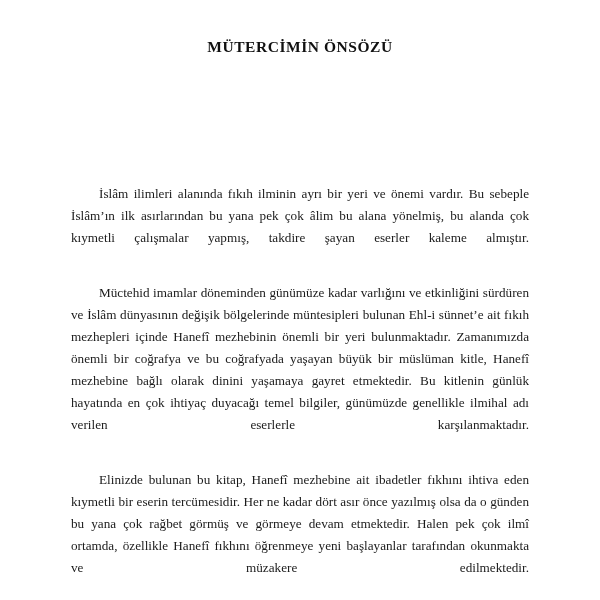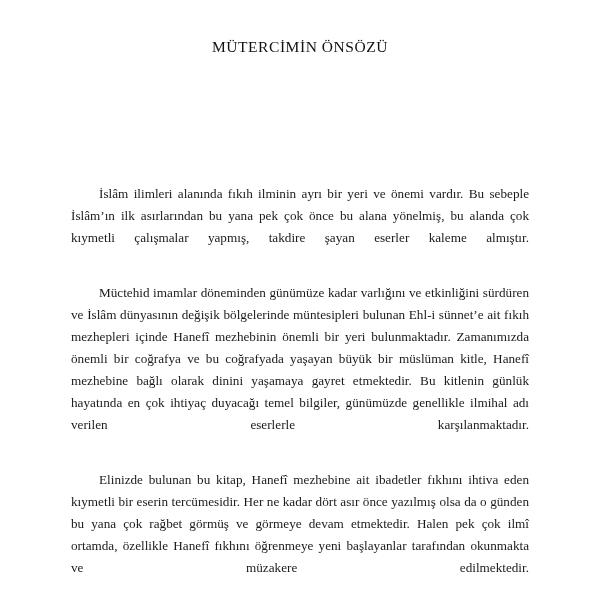--- a/index.html
+++ b/index.html
@@ -24,21 +24,21 @@
     box-sizing: border-box;
   }
 
   .page-title {
     position: absolute;
     top: 28px;
     left: 0;
     width: 600px;
     text-align: center;
     font-size: 15.5px;
-    font-weight: normal;
+    font-weight: bold;
     letter-spacing: 0.55px;
     color: #111111;
     line-height: 1.2;
   }
 
   .body-text {
     position: absolute;
     top: 183px;
     left: 71px;
     width: 458px;
@@ -76,21 +76,21 @@
 </head>
 <body>
 
 <div class="page">
 
   <h1 class="page-title">MÜTERCİMİN ÖNSÖZÜ</h1>
 
   <div class="body-text">
 
 
-    <p class="para">İslâm ilimleri alanında fıkıh ilminin ayrı bir yeri ve önemi vardır. Bu sebeple İslâm’ın ilk asırlarından bu yana pek çok önce bu alana yönelmiş, bu alanda çok kıymetli çalışmalar yapmış, takdire şayan eserler kaleme almıştır.</p>
+    <p class="para">İslâm ilimleri alanında fıkıh ilminin ayrı bir yeri ve önemi vardır. Bu sebeple İslâm’ın ilk asırlarından bu yana pek çok âlim bu alana yönelmiş, bu alanda çok kıymetli çalışmalar yapmış, takdire şayan eserler kaleme almıştır.</p>
 
     <p class="para">Müctehid imamlar döneminden günümüze kadar varlığını ve etkinliğini sürdüren ve İslâm dünyasının değişik bölgelerinde müntesipleri bulunan Ehl-i sünnet’e ait fıkıh mezhepleri içinde Hanefî mezhebinin önemli bir yeri bulunmaktadır. Zamanımızda önemli bir coğrafya ve bu coğrafyada yaşayan büyük bir müslüman kitle, Hanefî mezhebine bağlı olarak dinini yaşamaya gayret etmektedir. Bu kitlenin günlük hayatında en çok ihtiyaç duyacağı temel bilgiler, günümüzde genellikle ilmihal adı verilen eserlerle karşılanmaktadır.</p>
 
     <p class="para">Elinizde bulunan bu kitap, Hanefî mezhebine ait ibadetler fıkhını ihtiva eden kıymetli bir eserin tercümesidir. Her ne kadar dört asır önce yazılmış olsa da o günden bu yana çok rağbet görmüş ve görmeye devam etmektedir. Halen pek çok ilmî ortamda, özellikle Hanefî fıkhını öğrenmeye yeni başlayanlar tarafından okunmakta ve müzakere edilmektedir.</p>
 
   </div>
 
 </div>
 
 </body></html>

